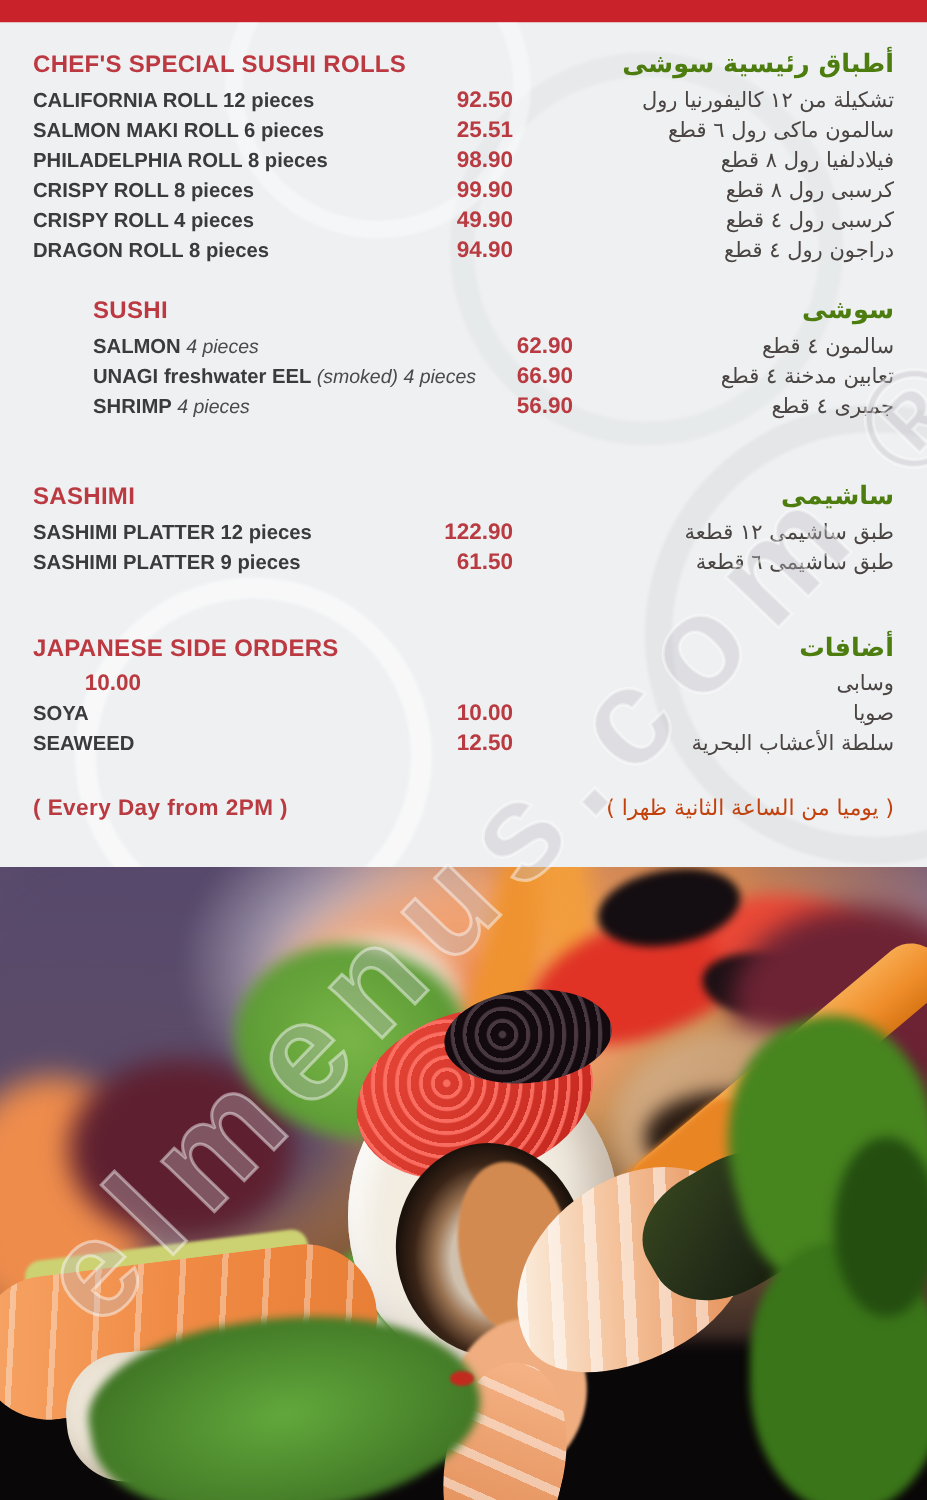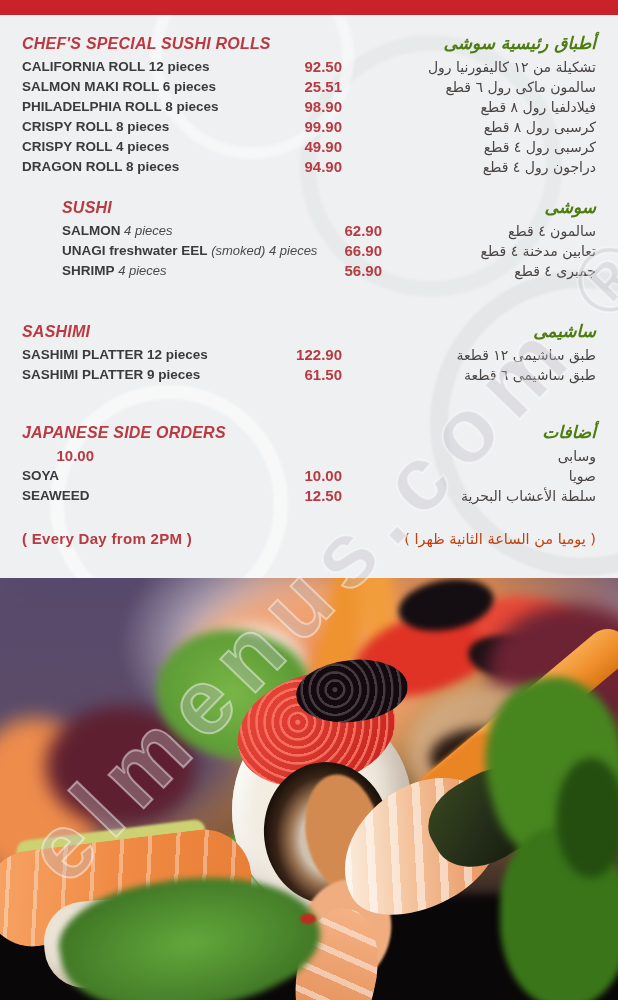--- a/index.html
+++ b/index.html
@@ -20,21 +20,21 @@
   .sw1{left:300px;top:20px;width:230px;height:230px;border:16px solid rgba(219,222,224,.7);opacity:.5;filter:blur(1px);}
   .sw2{left:430px;top:255px;width:270px;height:270px;border:18px solid rgba(215,218,220,.8);opacity:.55;filter:blur(1px);}
   .sw3{left:50px;top:370px;width:210px;height:210px;border:14px solid rgba(255,255,255,.9);opacity:.6;filter:blur(1px);}
   .sw4{left:150px;top:-60px;width:180px;height:180px;border:12px solid rgba(255,255,255,.85);opacity:.5;filter:blur(1px);}
 
   #sections{position:relative;z-index:2;}
   .menu-section{position:relative;}
   #sections .menu-section:nth-child(2){margin-top:20px;margin-left:40px;}
   #sections .menu-section:nth-child(3){margin-top:40px;}
   #sections .menu-section:nth-child(4){margin-top:37px;}
-  .sec-head{display:flex;justify-content:space-between;align-items:baseline;line-height:20px;margin-bottom:3px;font-style:italic;}
+  .sec-head{display:flex;justify-content:space-between;align-items:baseline;line-height:20px;margin-bottom:3px;}
   .h-en{margin:0;font-size:16px;font-weight:bold;color:#bc3942;letter-spacing:.2px;}
   .h-ar{margin:0;font-size:17px;font-weight:bold;color:#4d7c0f;direction:rtl;font-family:"DejaVu Sans",sans-serif;}
   .row{display:flex;align-items:center;line-height:20px;height:20px;}
   .c-en{width:248px;font-size:13.5px;font-weight:bold;color:#3b3b3d;white-space:nowrap;}
   .c-en .nt{font-weight:normal;font-style:italic;font-size:13px;color:#4a4a4c;}
   .c-price{width:72px;text-align:right;font-size:15px;font-weight:bold;color:#b93a41;}
   .c-ar{flex:1;text-align:right;direction:rtl;font-size:14px;color:#4a4442;font-family:"DejaVu Sans",sans-serif;}
   .footer-row{display:flex;justify-content:space-between;align-items:baseline;margin-top:24px;position:relative;z-index:2;}
   .f-en{font-size:15px;font-weight:bold;color:#b93a41;letter-spacing:.3px;}
   .f-ar{font-size:14.5px;color:#c2410c;direction:rtl;font-family:"DejaVu Sans",sans-serif;}

